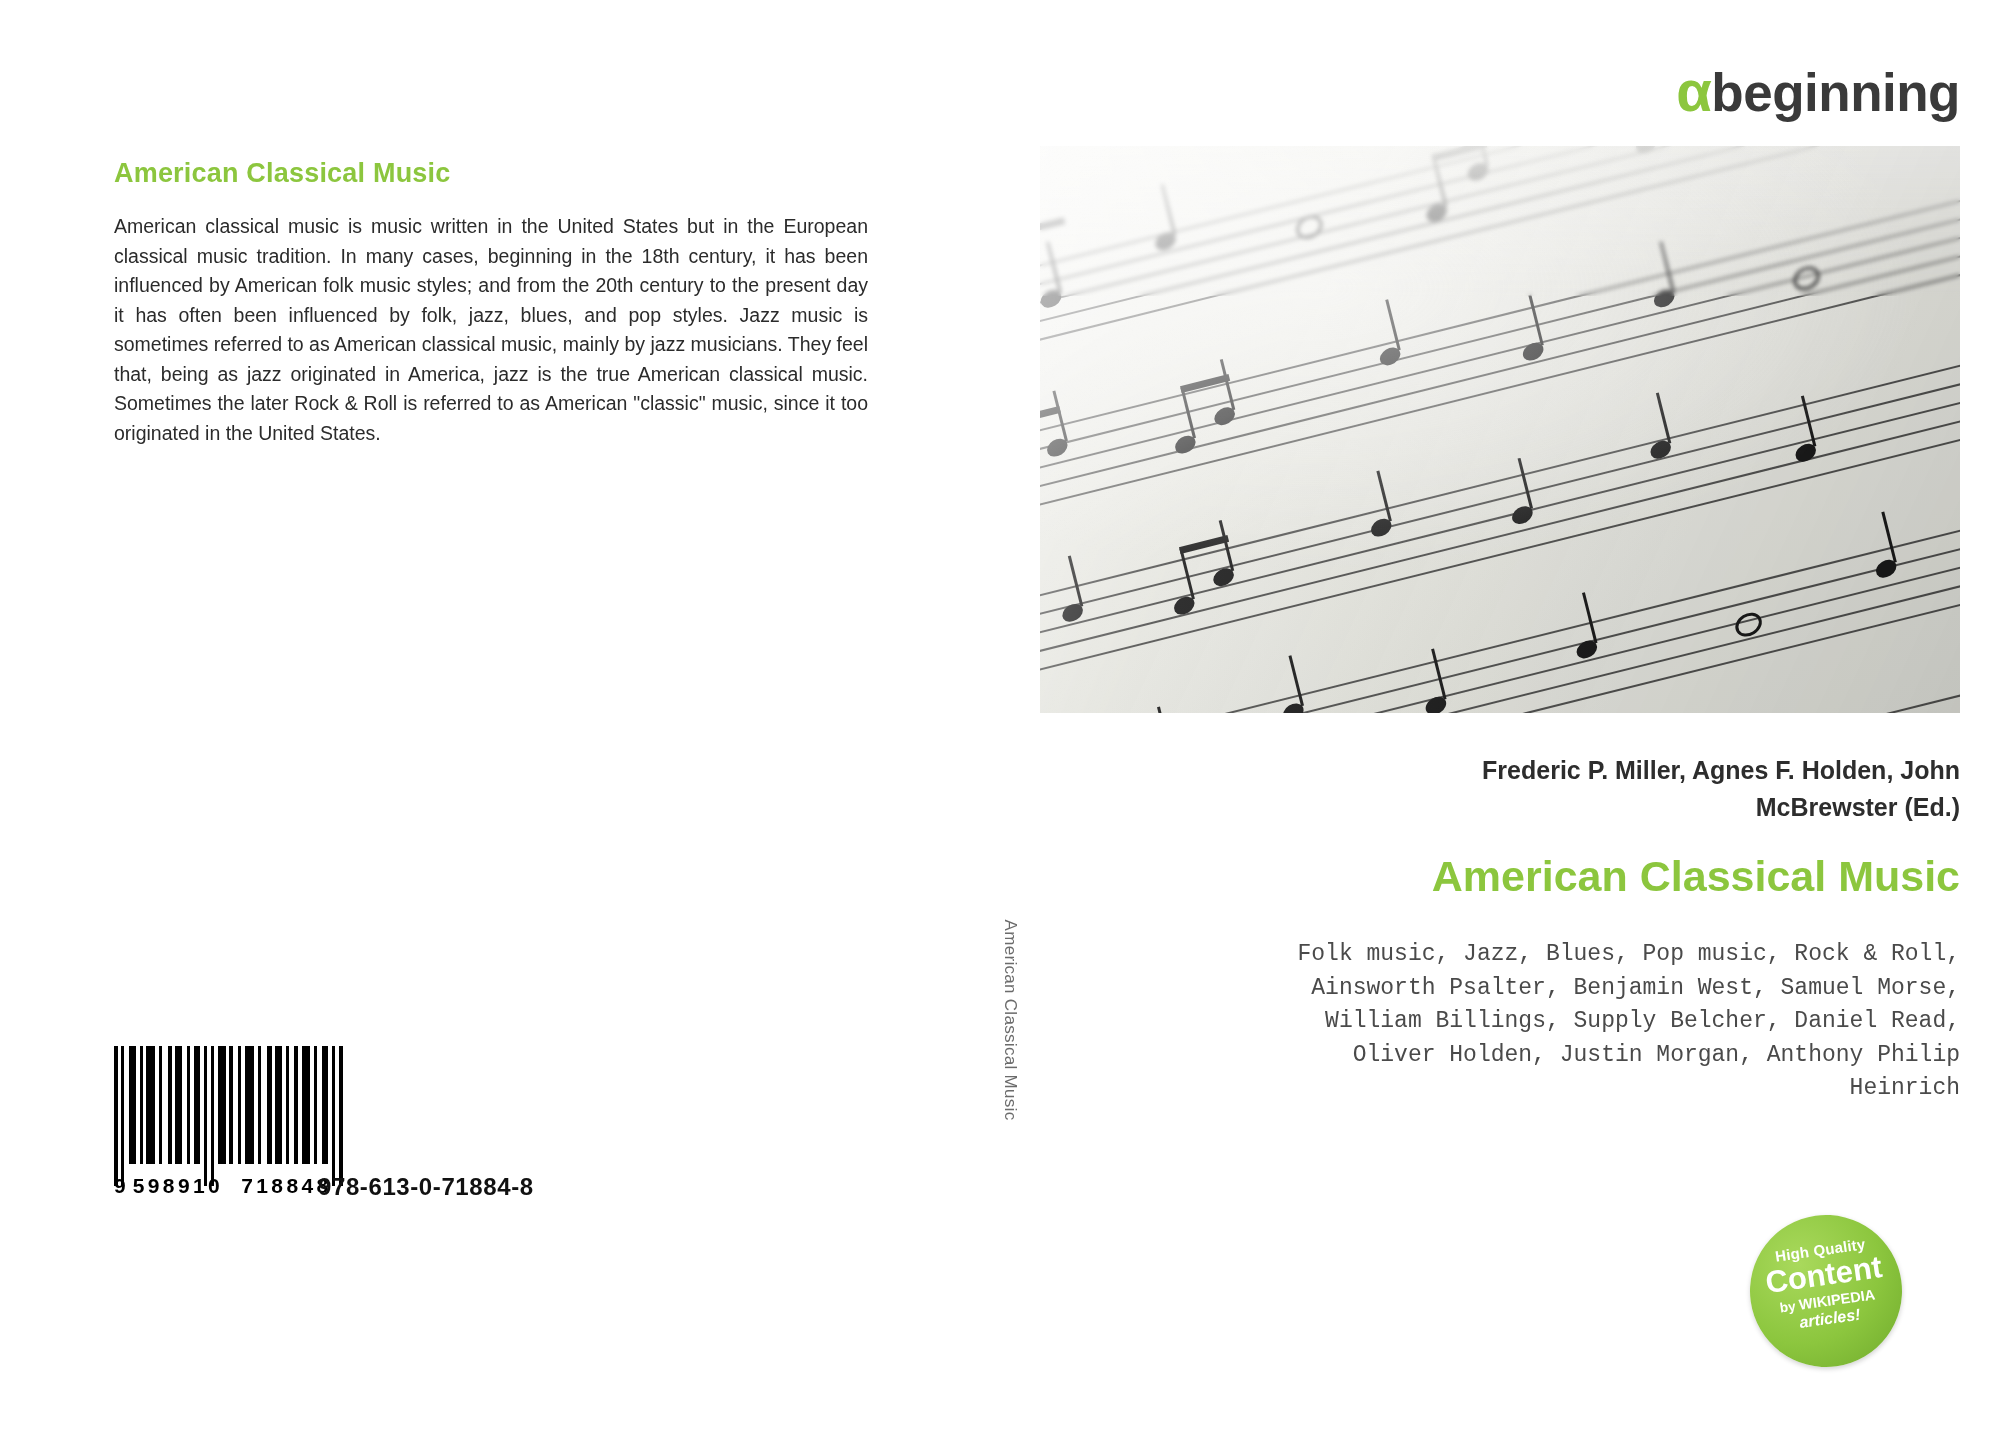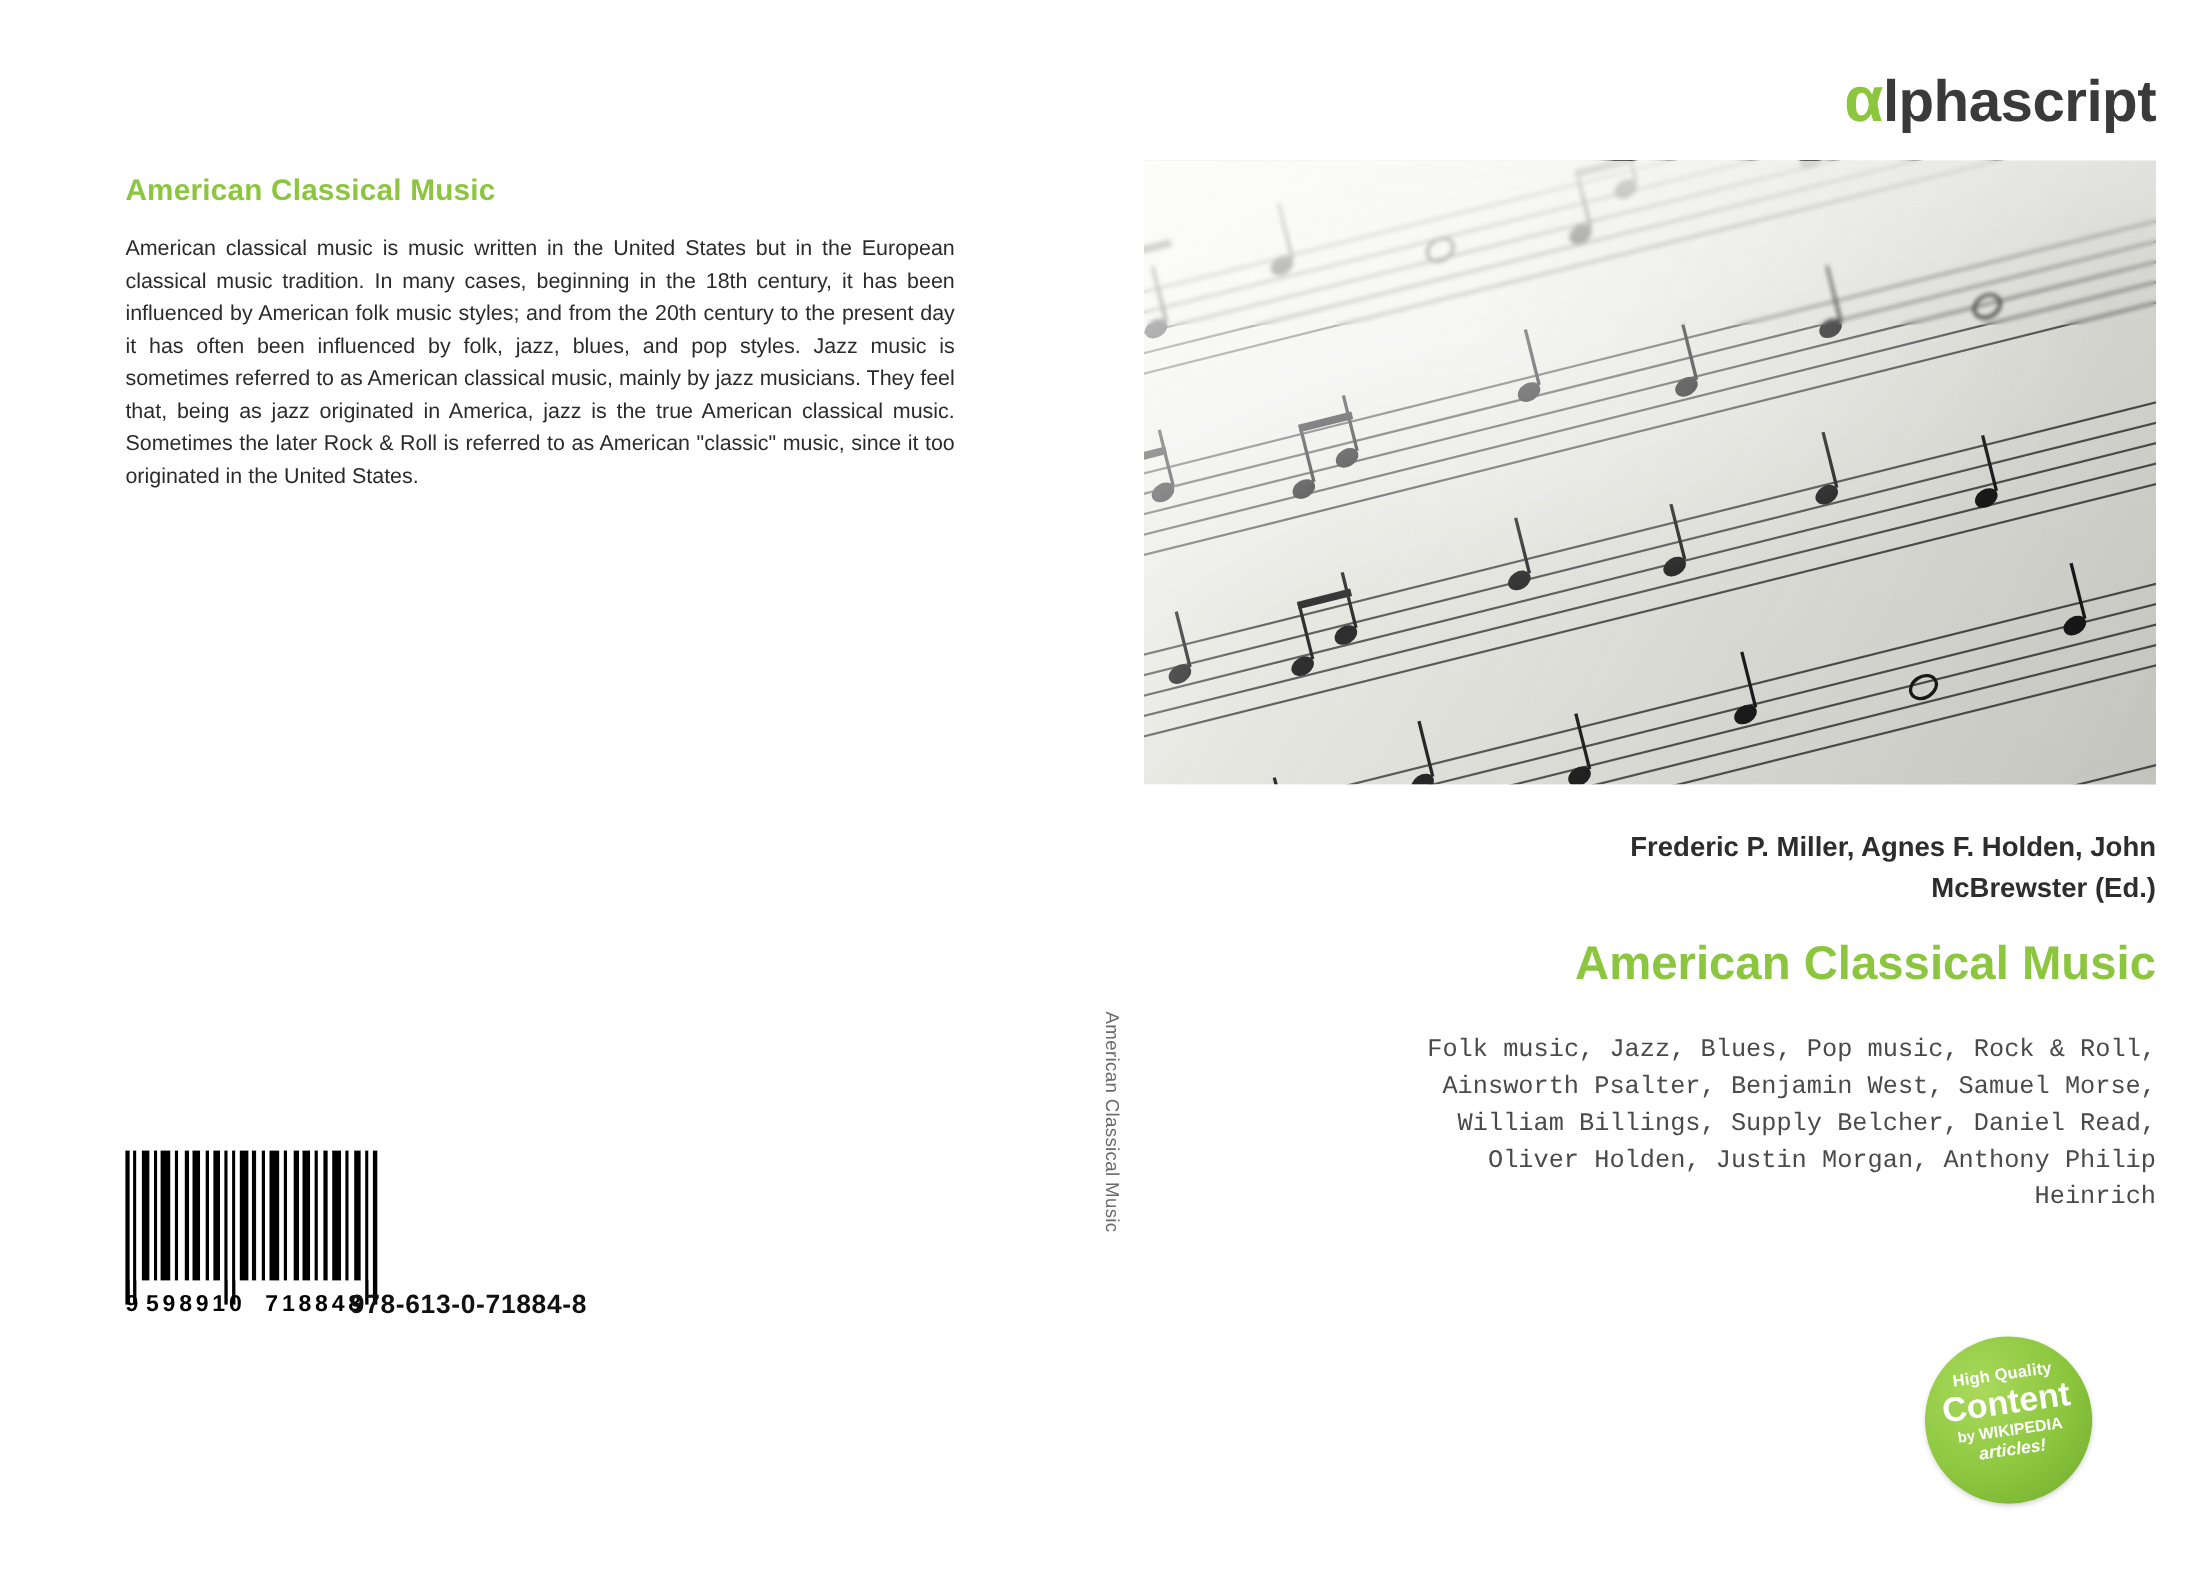--- a/index.html
+++ b/index.html
@@ -354,21 +354,21 @@
   </div>
 
   <div class="spine">
     <div class="spine-text">American Classical Music</div>
   </div>
 
   <div class="front-cover">
 
     <div class="publisher-logo">
       <div class="logo-alpha">
-        <span class="alpha-glyph">α</span><span>lphascript</span>
+        <span class="alpha-glyph">α</span><span>beginning</span>
       </div>
     </div>
 
     <div class="cover-photo">
       <div class="sheet-wrap">
 
         <div class="staff" style="top:40px;">
           <div class="line"></div>
             <div class="line"></div>
             <div class="line"></div>

